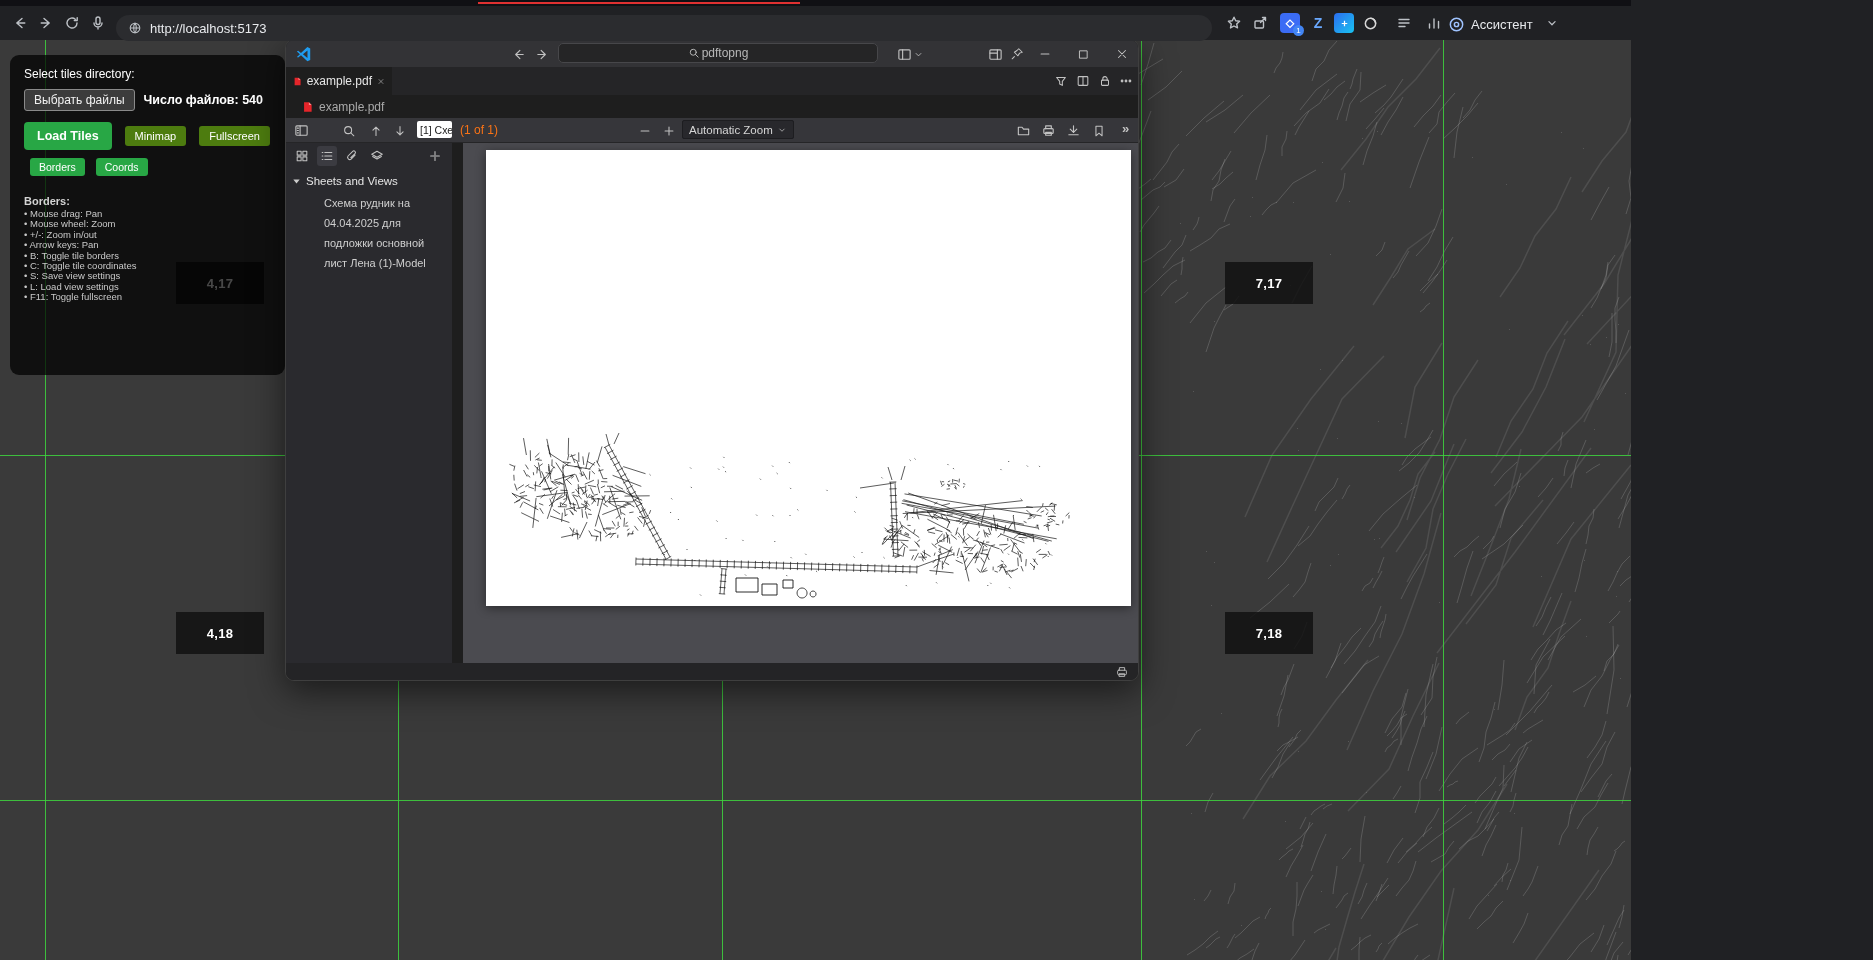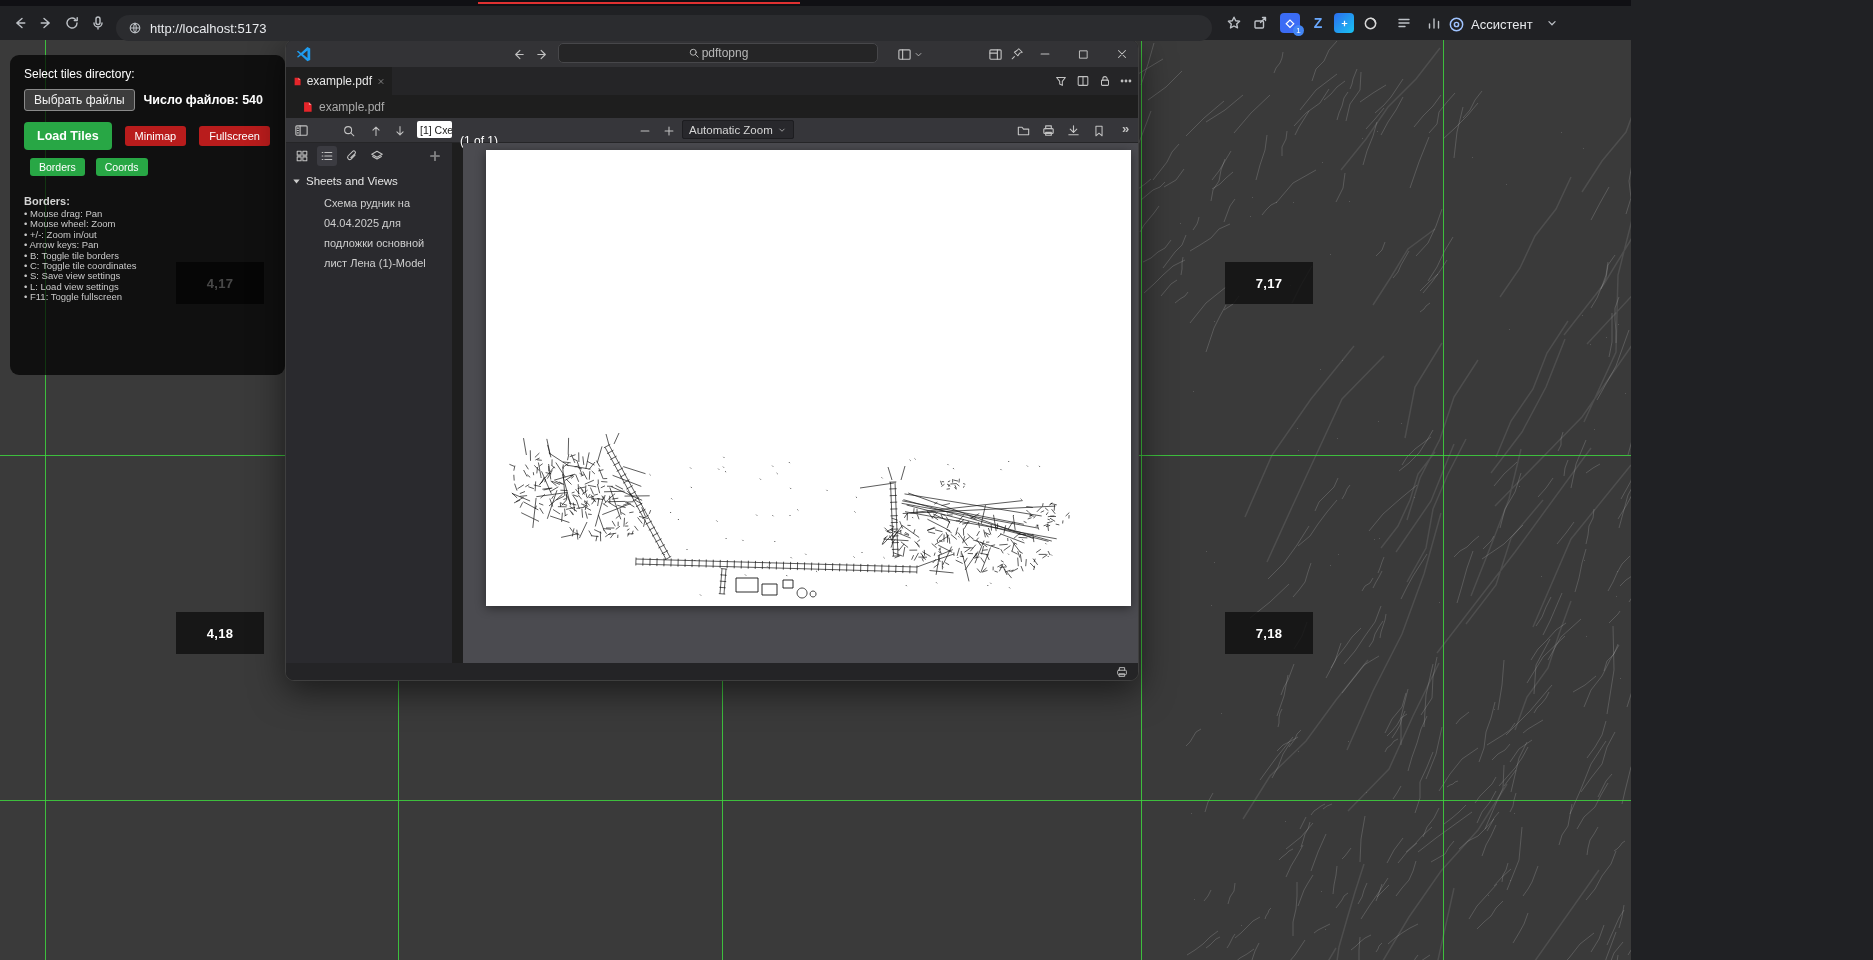--- a/index.html
+++ b/index.html
@@ -29,21 +29,21 @@
   .panel{position:absolute;left:10px;top:15px;width:275px;height:320px;background:rgba(0,0,0,0.72);
     border-radius:9px;z-index:4;box-sizing:border-box;padding:12px 14px;color:#fff;}
   .panel-title{font-size:12px;margin-bottom:8px;}
   .file-row{display:flex;align-items:center;gap:9px;}
   .file-btn{background:#3c3c3c;border:1px solid #8a8a8a;color:#f1f1f1;font-size:12px;border-radius:3px;
     padding:3px 9px;font-family:inherit;}
   .file-count{font-size:12.5px;font-weight:bold;}
   .btn-row1{display:flex;align-items:center;gap:13px;margin-top:11px;}
   .btn-green-lg{background:#28a745;color:#fff;border:none;border-radius:4px;padding:7px 13px;font-size:12.5px;
     font-weight:bold;font-family:inherit;}
-  .btn-gray{background:#b91c1c;color:#fff;border:none;border-radius:3px;padding:4px 10px;font-size:11px;font-family:inherit;}
+  .btn-gray{background:#4d7c0f;color:#fff;border:none;border-radius:3px;padding:4px 10px;font-size:11px;font-family:inherit;}
   .btn-row2{display:flex;align-items:center;gap:11px;margin-top:8px;margin-left:6px;}
   .btn-green-sm{background:#28a745;color:#fff;border:none;border-radius:3px;padding:3px 9px;font-size:10.5px;font-family:inherit;}
   .stats{margin-top:12px;font-size:12px;line-height:14.5px;}
   .controls{margin-top:19px;color:#c9c9c9;}
   .controls-title{font-size:11px;font-weight:bold;margin-bottom:2px;color:#d4d4d4;}
   .controls-item{font-size:9.5px;line-height:10.4px;}
   
   .vsw{position:absolute;left:285px;top:-1px;width:854px;height:642px;z-index:5;background:#1e1e1e;
     border:1px solid #3f3f3f;border-radius:9px;overflow:hidden;box-shadow:0 10px 34px rgba(0,0,0,0.55);box-sizing:border-box;}
   .titlebar{position:relative;height:27px;background:#333336;}
@@ -54,21 +54,21 @@
     border-radius:5px;display:flex;align-items:center;justify-content:center;gap:2px;color:#b8b8b8;font-size:12px;box-sizing:border-box;}
   .tabbar{position:relative;height:28px;background:#252527;display:block;}
   .tab{position:absolute;left:0;top:0;height:28px;width:106px;background:#1e1e1e;display:flex;align-items:center;
     gap:5px;padding:0 7px;box-sizing:border-box;color:#e7e7e7;font-size:12px;}
   .crumb{position:relative;height:23px;background:#1e1e1e;display:flex;align-items:center;gap:6px;
     padding-left:16px;color:#a9a9a9;font-size:12px;}
   .pdfbar{position:relative;height:25px;background:#36363a;border-bottom:1px solid #252527;box-sizing:border-box;}
   .p-ic{position:absolute;top:3px;width:19px;height:19px;display:flex;align-items:center;justify-content:center;}
   .page-input{position:absolute;left:131px;top:3px;width:35px;height:17px;background:#fff;color:#1a1a1a;font-size:10.5px;
     display:flex;align-items:center;padding-left:3px;box-sizing:border-box;overflow:hidden;white-space:nowrap;border-radius:2px;}
-  .page-count{position:absolute;left:174px;top:5px;color:#ffffff;font-size:12px;margin-top:11px;}
+  .page-count{position:absolute;left:174px;top:5px;color:#f97316;font-size:12px;}
   .zoom-select{position:absolute;left:396px;top:2px;width:112px;height:19px;background:#28282c;border:1px solid #1d1d20;
     border-radius:2px;display:flex;align-items:center;justify-content:space-between;padding:0 6px;box-sizing:border-box;
     color:#d6d6d6;font-size:11.5px;}
   .more-lbl{position:absolute;left:836px;top:3px;color:#c2c2c2;font-size:13px;font-weight:bold;}
   .content{display:flex;height:520px;gap:11px;}
   .sidebar{width:166px;background:#2a2a2e;position:relative;box-sizing:border-box;flex:none;}
   .sb-icons{position:absolute;top:3px;left:6px;width:154px;height:22px;}
   .sb-ic{position:absolute;top:0;width:20px;height:20px;display:flex;align-items:center;justify-content:center;border-radius:3px;}
   .sb-ic.active{background:#3b3b41;}
   .outline-root{position:absolute;top:32px;left:6px;display:flex;align-items:center;gap:5px;color:#e4e4e4;font-size:11.5px;}

